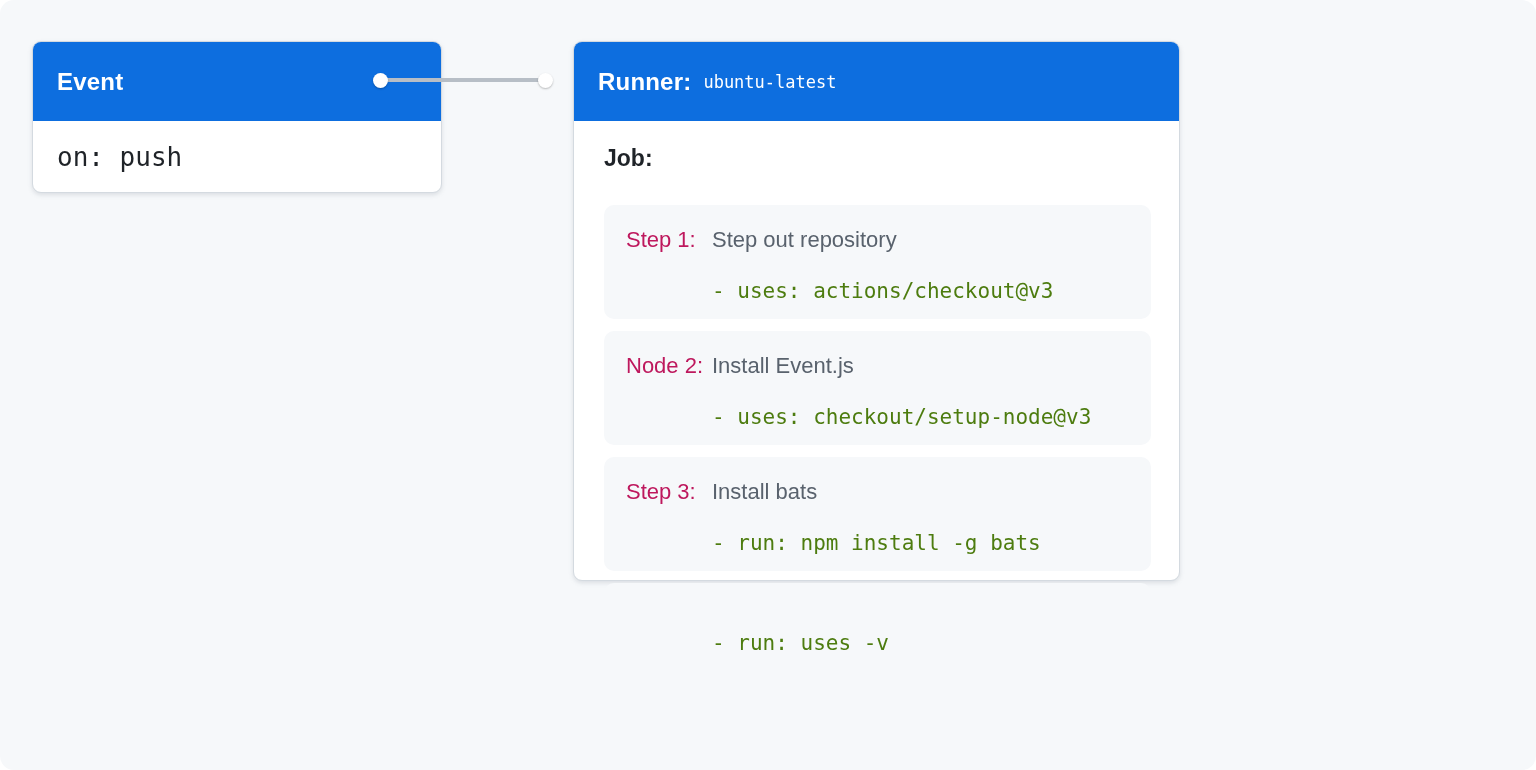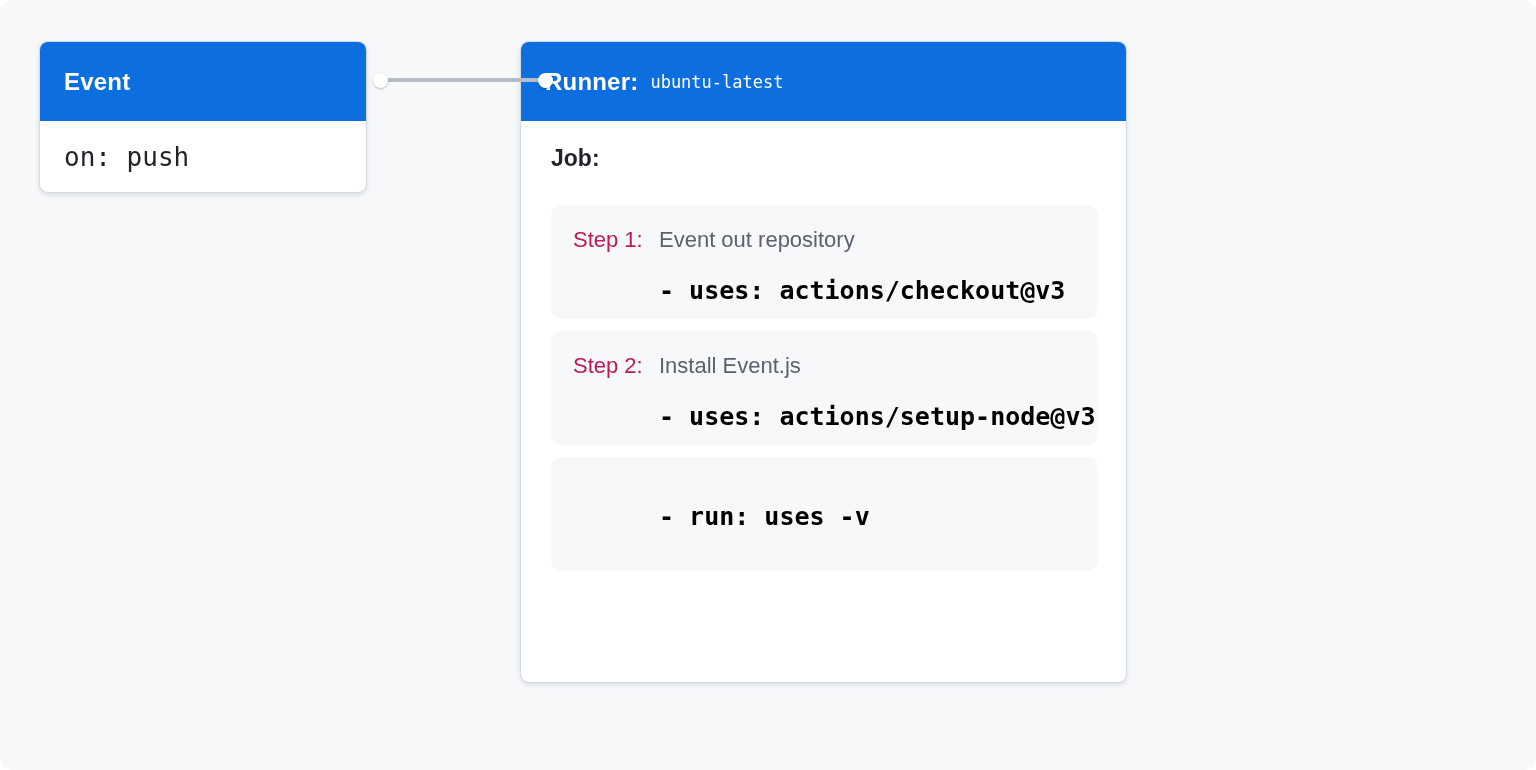--- a/index.html
+++ b/index.html
@@ -38,21 +38,21 @@
     font-size: 24px;
     letter-spacing: 0.2px;
   }
   .hdr-value {
     font-family: "DejaVu Sans Mono", monospace;
     font-size: 17px;
     margin-left: 12px;
   }
 
   
-  #event-box { left: 39px; top: 41px; width: 328px; height: 152px; }
+  #event-box { left: 32px; top: 41px; width: 410px; height: 152px; }
   #event-box .box-body {
     height: 71px;
     display: flex;
     align-items: center;
     padding-left: 24px;
     font-family: "DejaVu Sans Mono", monospace;
     font-size: 26px;
     color: #1f2328;
   }
 
@@ -70,21 +70,21 @@
     background: #ffffff;
     border-radius: 50%;
     box-shadow: 0 1px 2px rgba(0,0,0,0.25);
     z-index: 6;
     top: 72.5px;
   }
   #dot-left  { left: 372.5px; }
   #dot-right { left: 537.5px; }
 
   
-  #runner-box { left: 520px; top: 41px; width: 607px; height: 642px; }
+  #runner-box { left: 573px; top: 41px; width: 607px; height: 540px; }
   #runner-box .box-body { padding: 22px 44px 0 30px; }
 
   .job-row {
     display: flex;
     align-items: baseline;
     margin-bottom: 32px;
     line-height: 30px;
   }
   .job-label {
     font-weight: bold;
@@ -118,25 +118,24 @@
     min-width: 86px;
   }
   .step-title {
     font-size: 22px;
     color: #59626d;
   }
   .step-code {
     margin-top: 25px;
     padding-left: 86px;
     font-family: "DejaVu Sans Mono", monospace;
-    font-size: 25px;
-    color: #000000;
+    font-size: 21px;
+    color: #4d7c0f;
     line-height: 26px;
     white-space: pre;
-    font-weight: bold;
   }
 </style>
 </head>
 <body>
 
 <div class="canvas">
 
   <div class="box" id="event-box">
     <div class="box-header">
       <span class="hdr-label">Event</span>
@@ -157,33 +156,40 @@
     </div>
     <div class="box-body">
 
       <div class="job-row">
         <span class="job-label">Job:</span>
       </div>
 
       <div class="step-card">
         <div class="step-line">
           <span class="step-label">Step 1:</span>
-          <span class="step-title">Event out repository</span>
+          <span class="step-title">Step out repository</span>
         </div>
         <div class="step-code">- uses: actions/checkout@v3</div>
       </div>
 
       <div class="step-card">
         <div class="step-line">
-          <span class="step-label">Step 2:</span>
+          <span class="step-label">Node 2:</span>
           <span class="step-title">Install Event.js</span>
         </div>
-        <div class="step-code">- uses: actions/setup-node@v3</div>
+        <div class="step-code">- uses: checkout/setup-node@v3</div>
       </div>
 
+      <div class="step-card">
+        <div class="step-line">
+          <span class="step-label">Step 3:</span>
+          <span class="step-title">Install bats</span>
+        </div>
+        <div class="step-code">- run: npm install -g bats</div>
+      </div>
 
       <div class="step-card">
         <div class="step-code">- run: uses -v</div>
       </div>
 
     </div>
   </div>
 
 </div>
 

